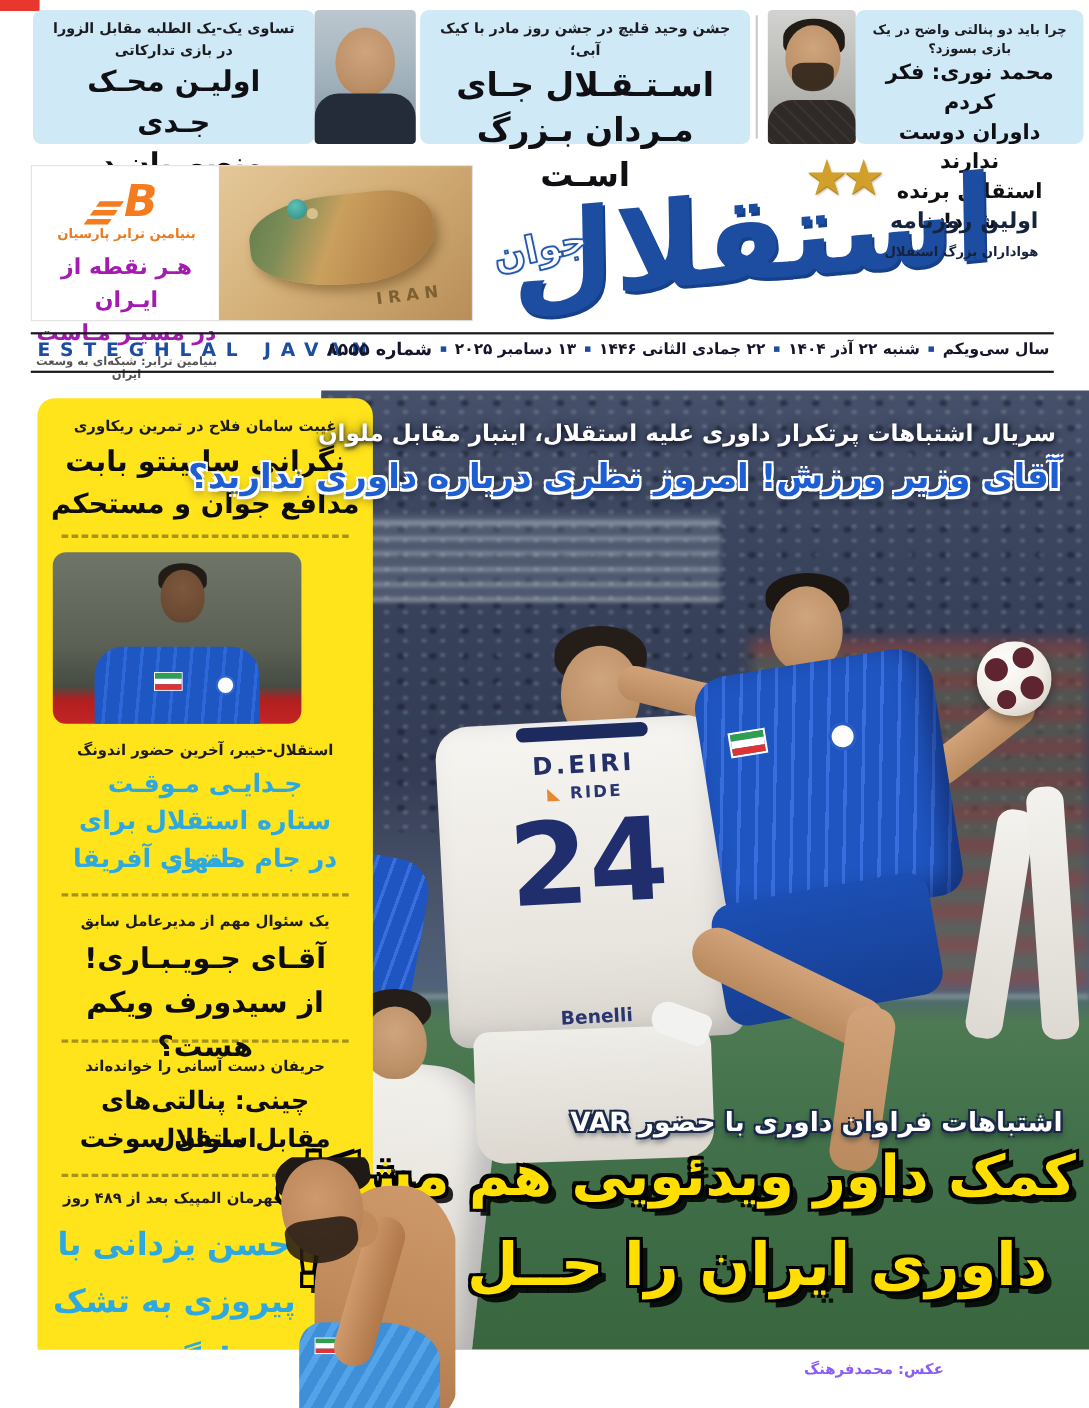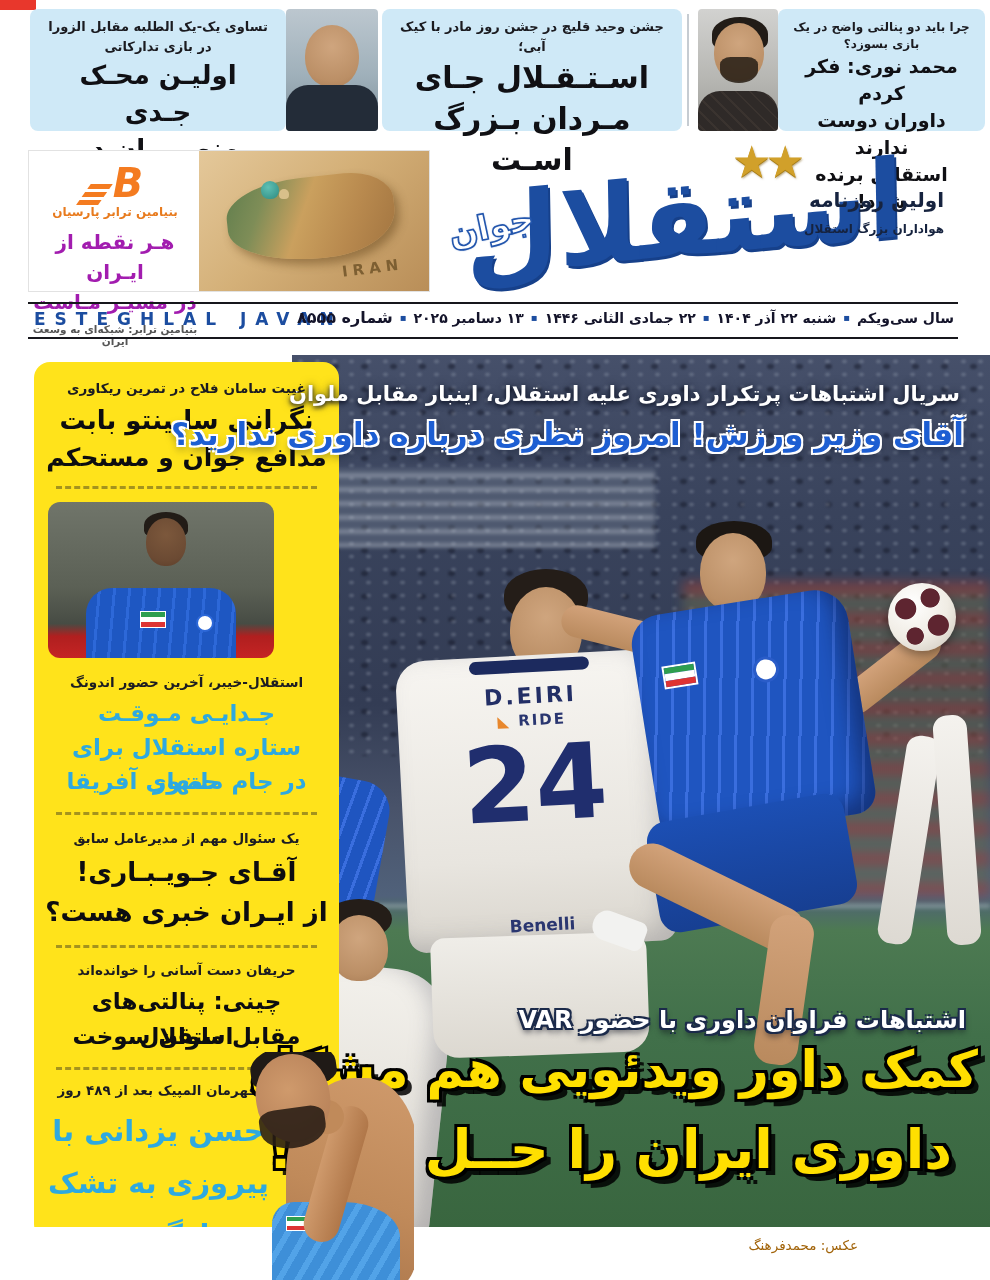--- a/index.html
+++ b/index.html
@@ -152,21 +152,21 @@
   .ov-kicker { right:30px; top:382px; font-size:21px; font-weight:bold; color:#ffffff;
     text-shadow:0 2px 4px rgba(10,16,34,.9), 0 0 10px rgba(10,16,34,.6); }
   .ov-blue { right:26px; top:416px; font-size:31px; font-weight:bold; color:#1d5ed2;
     text-shadow:-2px -2px 0 #fff, 2px -2px 0 #fff, -2px 2px 0 #fff, 2px 2px 0 #fff, 0 4px 8px rgba(10,16,34,.55); }
   .ov-var { right:24px; top:1006px; font-size:24px; font-weight:bold; color:#ffffff;
     text-shadow:-2px -2px 0 #1b2a4a, 2px -2px 0 #1b2a4a, -2px 2px 0 #1b2a4a, 2px 2px 0 #1b2a4a, 0 4px 6px rgba(8,12,26,.7); }
   .ov-y1 { right:12px; top:1040px; font-size:51px; font-weight:bold; color:#ffdf00;
     text-shadow:-3px -3px 0 #000, 3px -3px 0 #000, -3px 3px 0 #000, 3px 3px 0 #000, 7px 7px 0 rgba(0,0,0,.85); }
   .ov-y2 { right:38px; top:1118px; font-size:54px; font-weight:bold; color:#ffdf00;
     text-shadow:-3px -3px 0 #000, 3px -3px 0 #000, -3px 3px 0 #000, 3px 3px 0 #000, 7px 7px 0 rgba(0,0,0,.85); }
-  .credit { right:132px; top:1237px; font-size:13.5px; font-weight:normal; color:#a16207; z-index:12; }
+  .credit { right:132px; top:1237px; font-size:13.5px; font-weight:bold; color:#8b5cf6; z-index:12; }
 
   
   .wrestler { left:222px; top:1052px; width:192px; height:228px; z-index:15; overflow:hidden; }
   .wr-back { position:absolute; left:64px; top:26px; width:132px; height:210px;
     background:linear-gradient(200deg,#cf9a6c 0%,#c08a5a 55%,#a9744a 100%);
     border-radius:52% 40% 18% 30% / 46% 36% 20% 26%; }
   .wr-head { position:absolute; left:34px; top:2px; width:74px; height:88px; transform:rotate(-8deg);
     background:radial-gradient(circle at 45% 40%, #cf9a6c 0%, #b9835a 75%, #a16e48 100%); border-radius:48%; }
   .wr-hair { position:absolute; left:28px; top:-8px; width:86px; height:44px; border-radius:50% 50% 30% 30%; background:#1f1a16; transform:rotate(-8deg); }
   .wr-beard { position:absolute; left:38px; top:56px; width:66px; height:40px; border-radius:26% 26% 52% 52%; background:rgba(40,28,20,.88); transform:rotate(-8deg); }
@@ -279,21 +279,21 @@
     </div>
 
     <div class="sb-kicker" style="top:312px;">استقلال-خیبر، آخرین حضور اندونگ</div>
     <div class="sb-head blue" style="top:334px; font-size:23px; line-height:34px;">جـدایـی مـوقـت</div>
     <div class="sb-head blue" style="top:368px; font-size:23px; line-height:34px;">ستاره استقلال برای حضور</div>
     <div class="sb-head blue" style="top:402px; font-size:23px; line-height:34px;">در جام ملتهای آفریقا</div>
     <div class="dash" style="top:450px;"></div>
 
     <div class="sb-kicker" style="top:468px;">یک سئوال مهم از مدیرعامل سابق</div>
     <div class="sb-head" style="top:490px; font-size:26px; line-height:40px;">آقـای جـویـبـاری!</div>
-    <div class="sb-head" style="top:530px; font-size:26px; line-height:40px;">از ایـران خبری هست؟</div>
+    <div class="sb-head" style="top:530px; font-size:26px; line-height:40px;">از سیدورف ویکم هست؟</div>
     <div class="dash" style="top:583px;"></div>
 
     <div class="sb-kicker" style="top:600px;">حریفان دست آسانی را خوانده‌اند</div>
     <div class="sb-head" style="top:622px; font-size:23px; line-height:35px;">چینی: پنالتی‌های استقلال</div>
     <div class="sb-head" style="top:657px; font-size:23px; line-height:35px;">مقابل ملوان سوخت</div>
     <div class="dash" style="top:705px;"></div>
 
     <div class="sb-kicker" style="top:720px;">بازگشت قهرمان المپیک بعد از ۴۸۹ روز</div>
     <div class="sb-head blue" style="top:744px; right:60px; left:4px; font-size:29px; line-height:50px;">حسن یزدانی با</div>
     <div class="sb-head blue" style="top:796px; right:60px; left:4px; font-size:29px; line-height:50px;">پیروزی به تشک</div>

